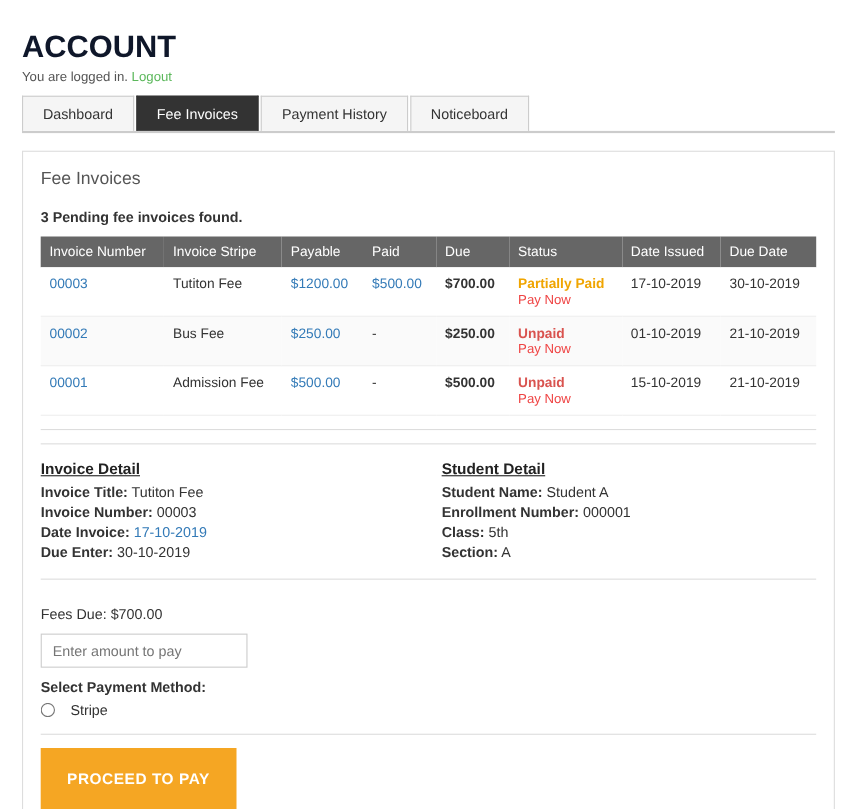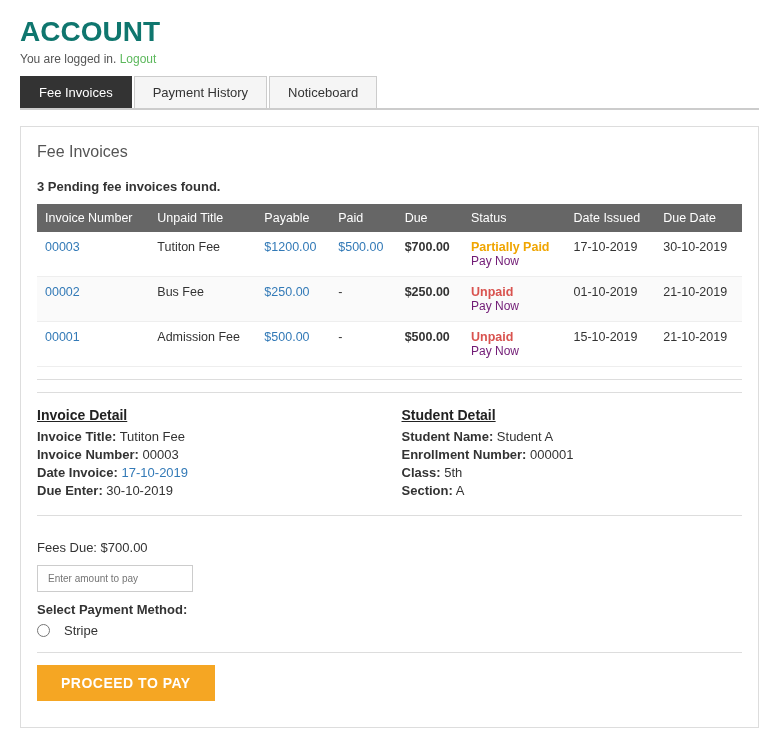--- a/index.html
+++ b/index.html
@@ -7,22 +7,23 @@
       font-family: Arial, sans-serif;
       font-size: 13px;
       color: #333;
       background: #fff;
       padding: 16px 20px;
       width: 779px;
     }
     .page-title {
       font-size: 28px;
       font-weight: bold;
-      color: #0f766e;
+      color: #0f172a;
       margin-bottom: 4px;
+      margin-top: 11px;
     }
     .login-status {
       font-size: 12px;
       color: #555;
       margin-bottom: 10px;
     }
     .login-status a {
       color: #5cb85c;
       text-decoration: none;
     }
@@ -94,21 +95,21 @@
       vertical-align: top;
     }
     .link-blue {
       color: #337ab7;
       text-decoration: none;
     }
     .text-blue { color: #337ab7; }
     .text-bold { font-weight: bold; }
     .status-partially { color: #f0a500; font-weight: bold; }
     .status-unpaid { color: #d9534f; font-weight: bold; }
-    .pay-now { color: #701a75; display: block; text-decoration: none; font-size: 12px; }
+    .pay-now { color: #ef4444; display: block; text-decoration: none; font-size: 12px; }
     
     .details-section {
       display: flex;
       gap: 24px;
       padding: 14px 0;
       border-top: 1px solid #ddd;
       border-bottom: 1px solid #ddd;
       margin-bottom: 14px;
     }
     .detail-col {
@@ -130,43 +131,43 @@
     .payment-area {
       padding: 10px 0;
     }
     .fees-due {
       margin-bottom: 10px;
       font-size: 13px;
     }
     .amount-input {
       border: 1px solid #ccc;
       padding: 7px 10px;
-      width: 156px;
-      font-size: 10px;
+      width: 188px;
+      font-size: 13px;
       color: #aaa;
       margin-bottom: 10px;
       display: block;
     }
     .payment-method-label {
       font-size: 13px;
       font-weight: bold;
       margin-bottom: 6px;
     }
     .radio-row {
       display: flex;
       align-items: center;
       gap: 14px;
       margin-bottom: 14px;
       font-size: 13px;
     }
     .proceed-btn {
       background: #f5a623;
       color: #fff;
       border: none;
-      padding: 10px 24px;
+      padding: 20px 24px;
       font-size: 14px;
       font-weight: bold;
       letter-spacing: 0.5px;
       cursor: pointer;
     }
     .divider {
       border: none;
       border-top: 1px solid #ddd;
       margin: 12px 0;
     }
@@ -174,34 +175,35 @@
 </head>
 <body>
 
 <div class="page-title">ACCOUNT</div>
 <div class="login-status">
   <span>You are logged in.</span>
   <a href="#">Logout</a>
 </div>
 
 <div class="tabs">
+  <div class="tab">Dashboard</div>
   <div class="tab active">Fee Invoices</div>
   <div class="tab">Payment History</div>
   <div class="tab">Noticeboard</div>
 </div>
 
 <div class="card">
   <div class="card-title">Fee Invoices</div>
   <div class="pending-text">3 Pending fee invoices found.</div>
 
   <table>
     <thead>
       <tr>
         <th>Invoice Number</th>
-        <th>Unpaid Title</th>
+        <th>Invoice Stripe</th>
         <th>Payable</th>
         <th>Paid</th>
         <th>Due</th>
         <th>Status</th>
         <th>Date Issued</th>
         <th>Due Date</th>
       </tr>
     </thead>
     <tbody id="invoice-tbody">
     <tr>

